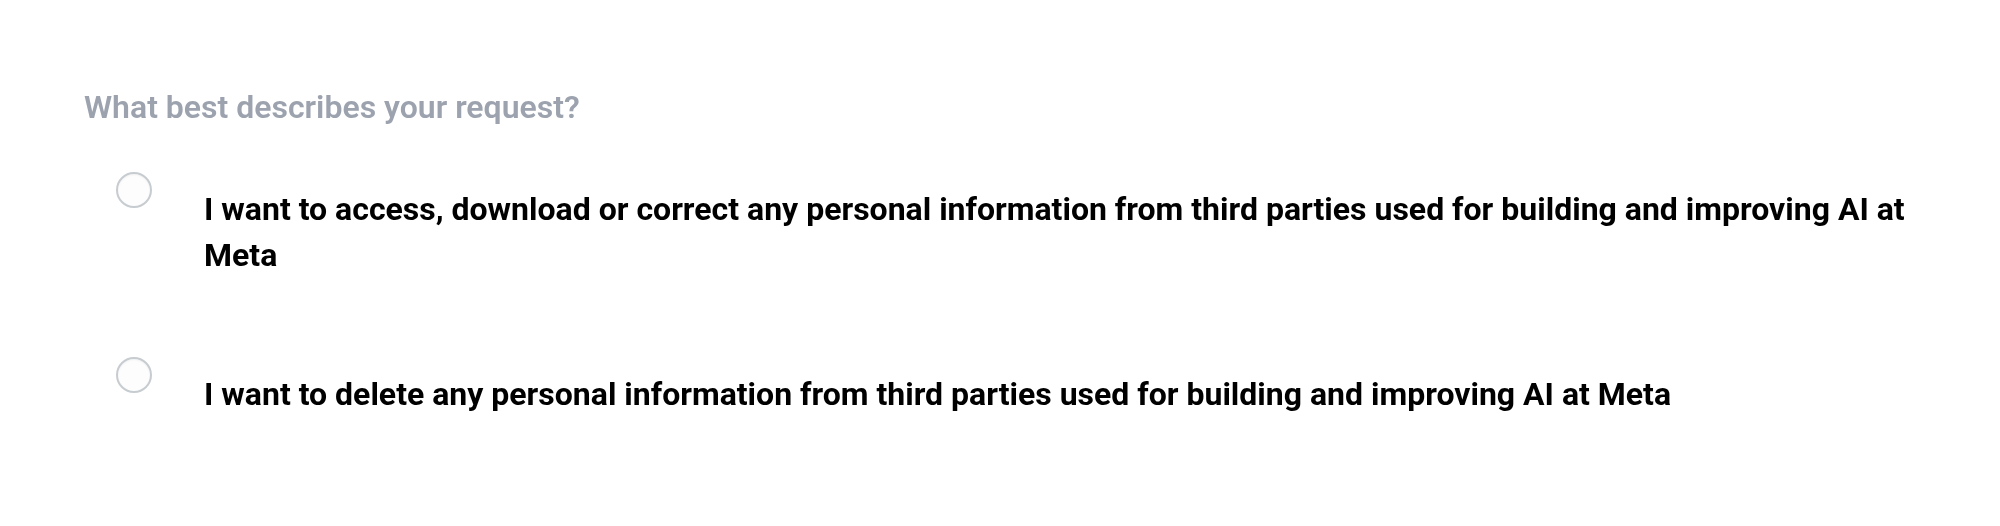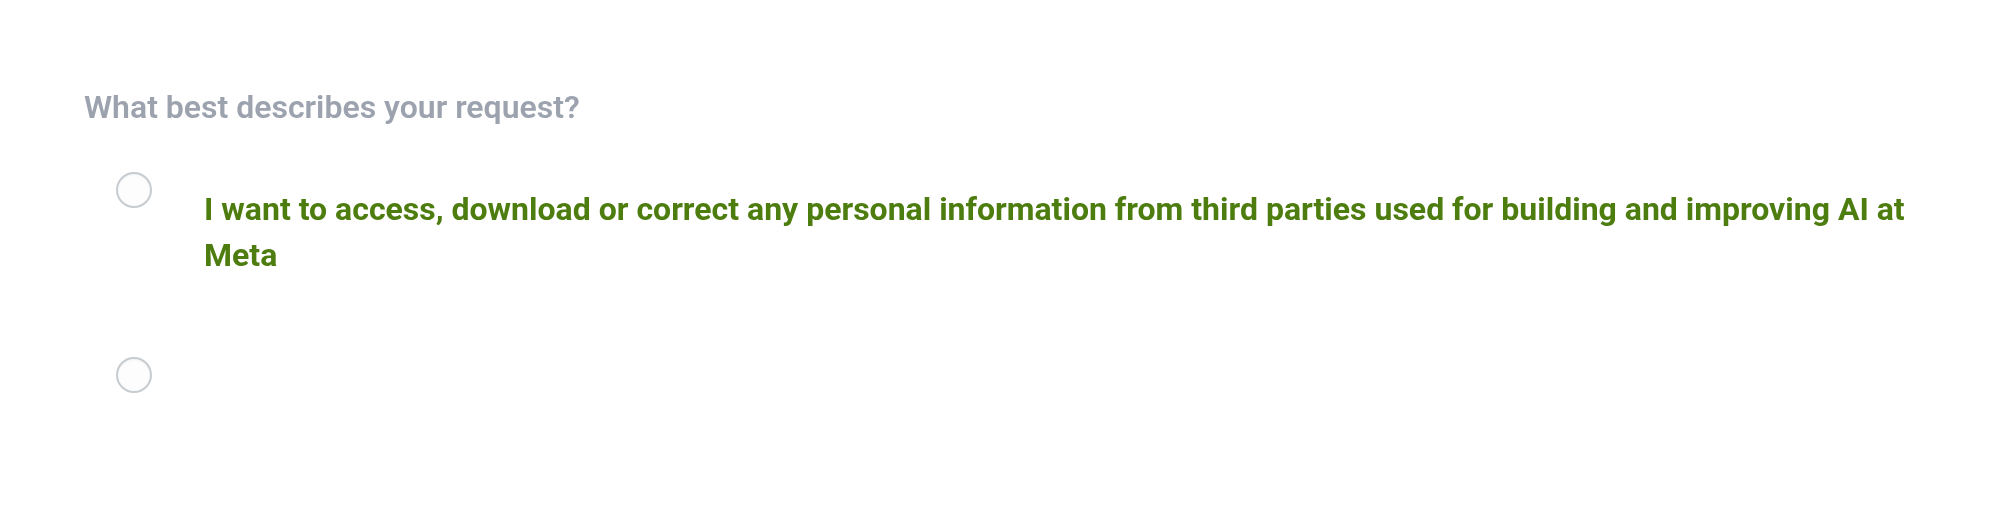--- a/index.html
+++ b/index.html
@@ -36,34 +36,35 @@
       height: 36px;
       border-radius: 50%;
       border: 2px solid #c7ccd1;
       background: #fdfdfd;
       margin-top: 2px;
       box-shadow: inset 0 1px 2px rgba(0,0,0,0.05);
     }
     .radio-label {
       font-size: 32px;
       font-weight: 700;
-      color: #4d7c0f;
+      color: #000000;
       line-height: 1.45;
     }
   </style>
 </head>
 <body>
 
 <div class="question-title">What best describes your request?</div>
 
 <div class="radio-group">
 
   <label class="radio-option">
     <span class="radio-circle"></span>
     <span class="radio-label">I want to access, download or correct any personal information from third parties used for building and improving AI at Meta</span>
   </label>
 
   <label class="radio-option">
     <span class="radio-circle"></span>
+    <span class="radio-label">I want to delete any personal information from third parties used for building and improving AI at Meta</span>
   </label>
 
 
 </div>
 
 </body></html>

